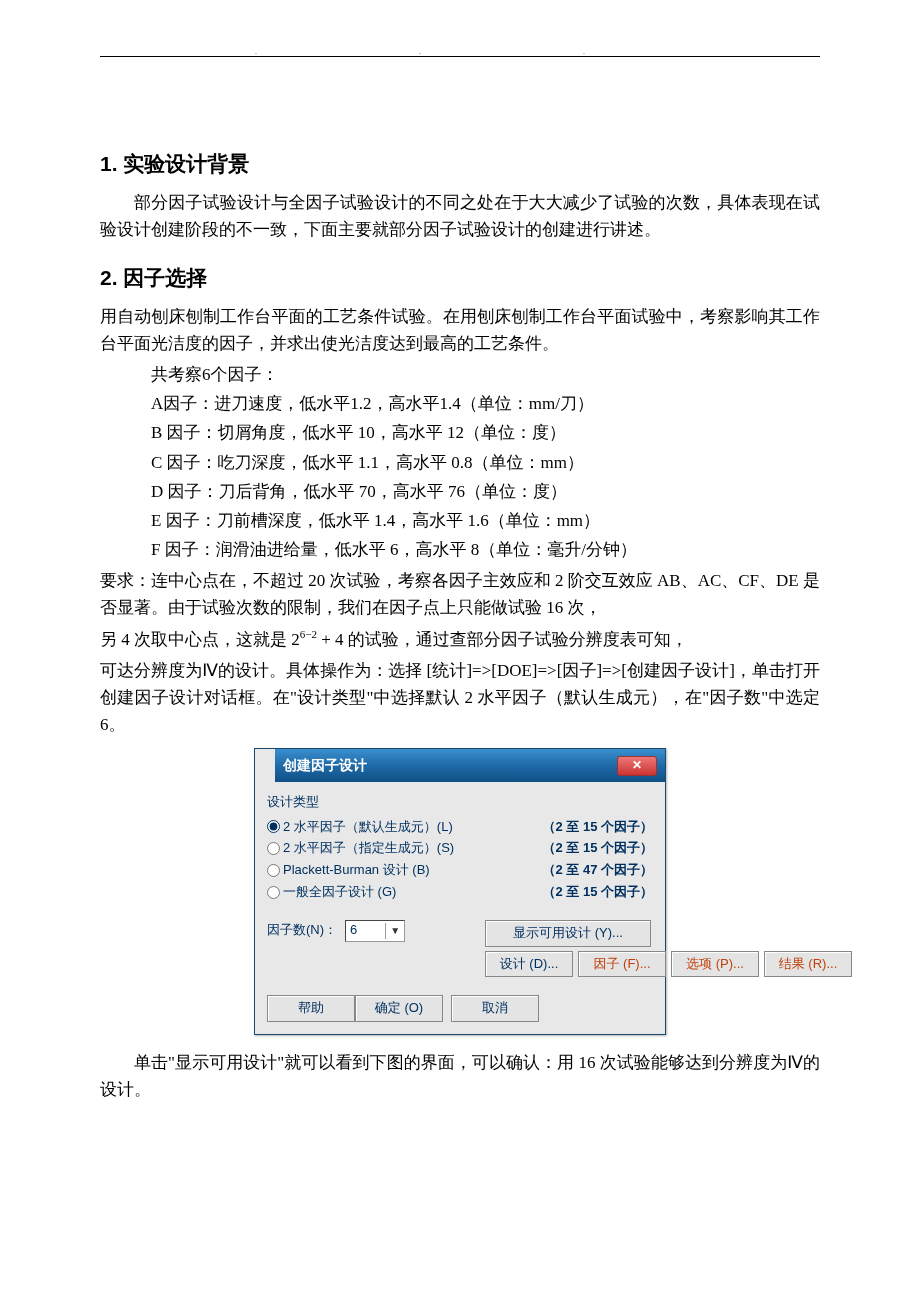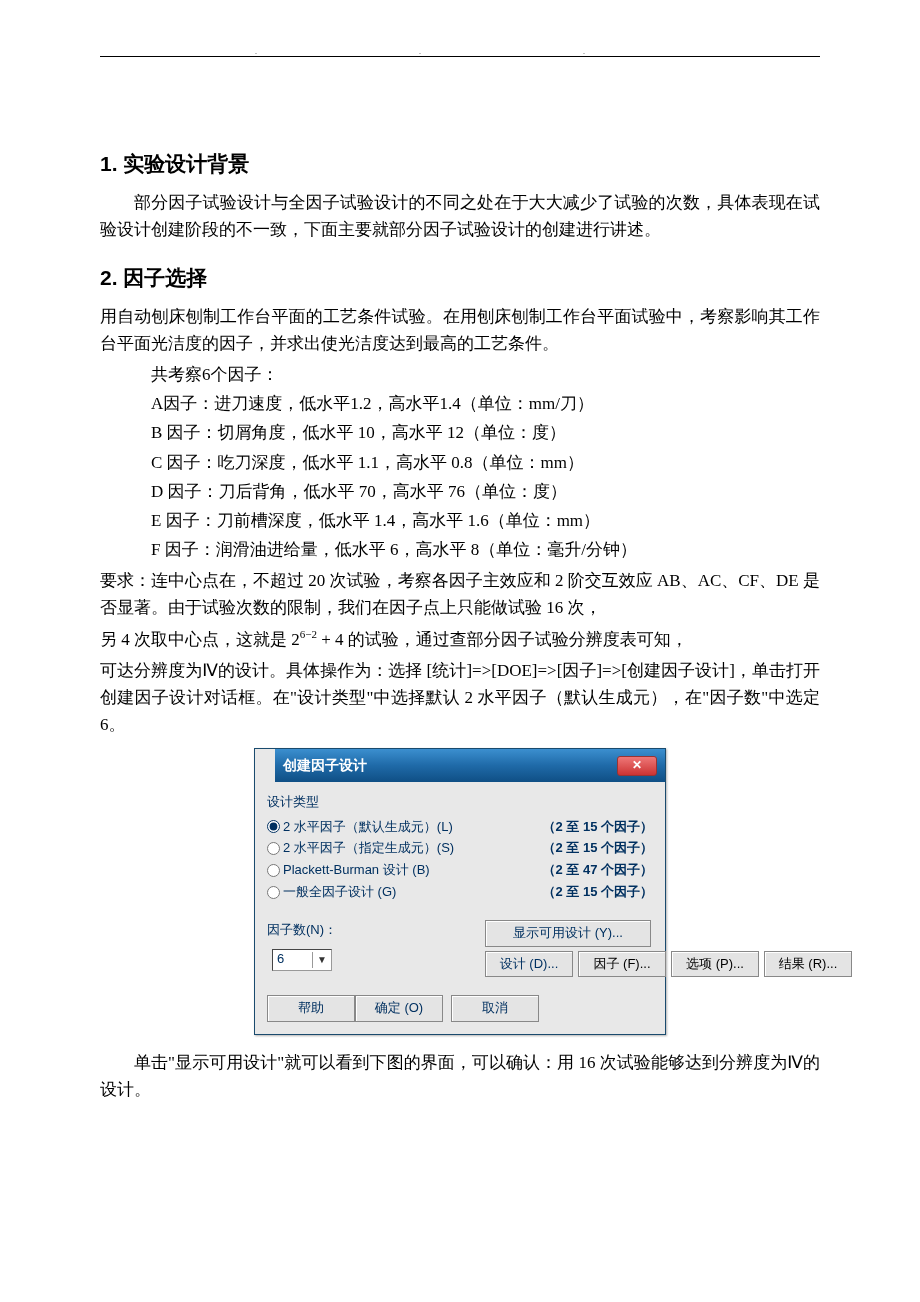--- a/index.html
+++ b/index.html
@@ -97,21 +97,20 @@
   }
   .radio-row .left { display: flex; align-items: center; }
   .radio-row .right { color: #003060; font-weight: bold; }
   input[type=radio] { margin: 0 3px 0 0; accent-color: #003060; }
   .row2 {
     display: flex;
     align-items: center;
     gap: 8px;
     margin-top: 16px;
     color: #003060;
-    flex-direction: column;
   }
   .combo {
     display: inline-flex;
     align-items: center;
     border: 1px inset #999;
     background: #fff;
     height: 20px;
     width: 50px;
     padding: 0 4px;
     justify-content: space-between;
@@ -127,21 +126,21 @@
     background: #e4e4e4;
     border: 1px solid #888;
     padding: 2px 8px;
     color: #003060;
     font-size: 13px;
     min-width: 70px;
     text-align: center;
     box-shadow: inset 1px 1px 0 #fff;
   }
   .btn.wide { width: 148px; }
-  .btn.disabled { color: #000000; }
+  .btn.disabled { color: #c2410c; }
   .btn-grid {
     display: grid;
     grid-template-columns: 1fr 1fr 1fr 1fr;
     gap: 5px;
     width: 168px;
     margin-top: 4px;
   }
   .right-col {
     margin-left: auto;
   }

